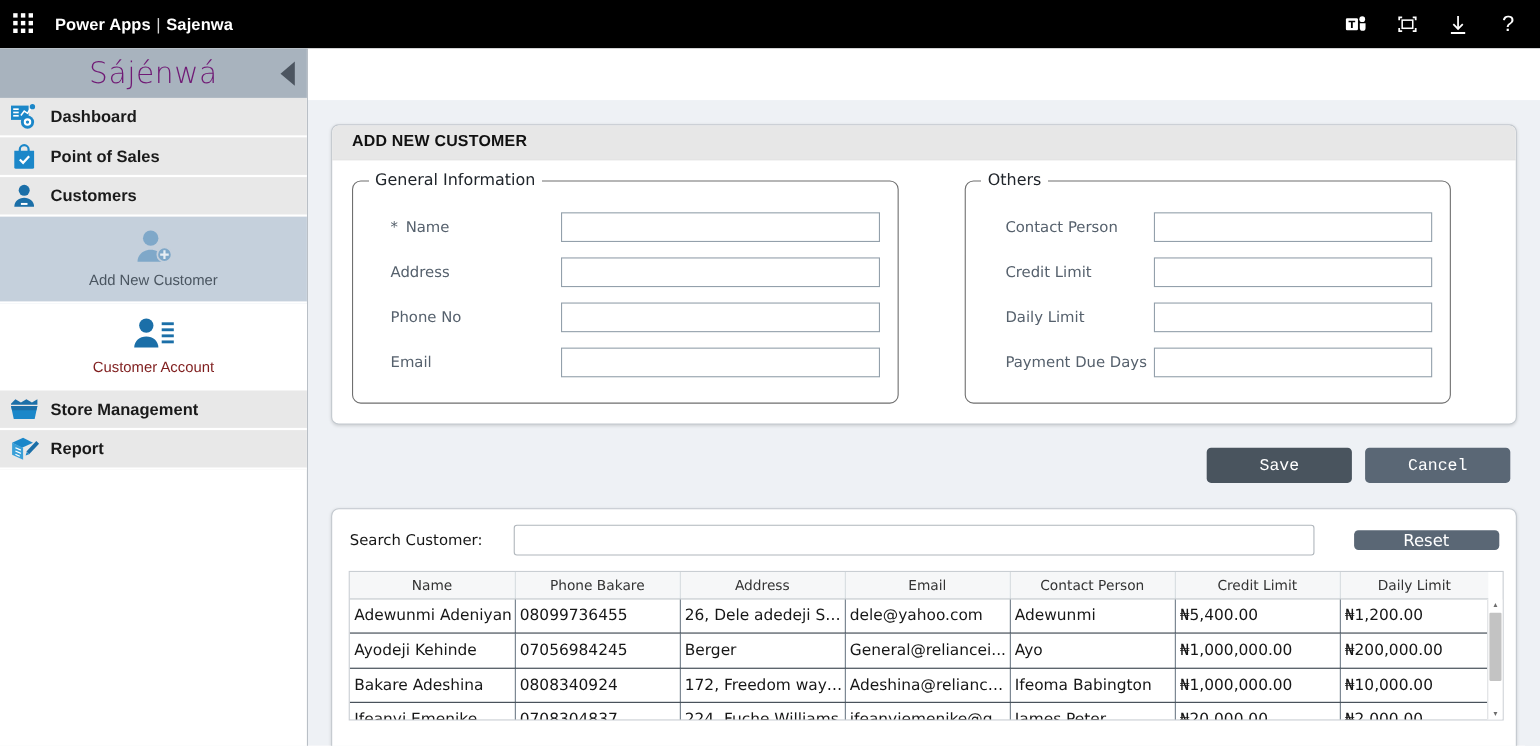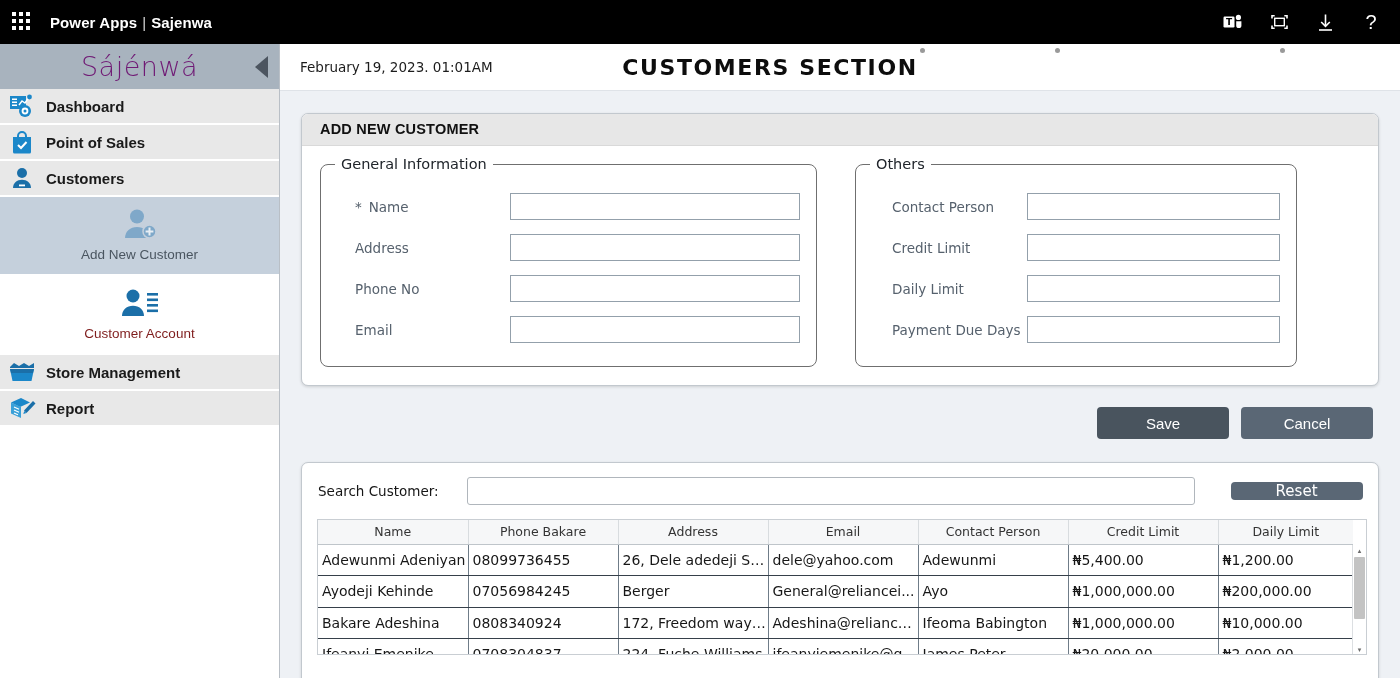--- a/index.html
+++ b/index.html
@@ -141,21 +141,21 @@
     box-shadow: 0 1px 3px rgba(0,0,0,.14);
   }
   .card-title {
     background: #e7e7e7;
     border-radius: 6px 6px 0 0;
     padding: 7px 18px 8px 18px;
     font-size: 14.5px; font-weight: 600; color: #111;
     letter-spacing: .2px;
     border-bottom: 1px solid #d9d9d9;
   }
-  .card-body { display: flex; padding: 10px 18px 18px 18px; gap: 38px; }
+  .card-body { display: flex; padding: 10px 18px 18px 18px; gap: 60px; }
   fieldset {
     border: 1px solid #6f6f6f; border-radius: 8px;
     padding: 14px 16px 16px 14px;
   }
   legend {
     font-size: 14.5px; color: #20252b; padding: 0 6px;
     font-family: "DejaVu Sans", sans-serif;
   }
   .fs-general { width: 497px; }
   .fs-others { width: 442px; }
@@ -181,21 +181,21 @@
   .btn-row {
     margin-top: 21px;
     display: flex; justify-content: flex-end; gap: 12px;
     padding-right: 6px;
   }
   .btn {
     width: 132px; height: 32px;
     border: none; border-radius: 4px;
     color: #ffffff; font-size: 15px;
     cursor: pointer;
-    font-family: Liberation Sans, sans-serif;
+    font-family: Liberation Mono, monospace;
   }
   .btn-save { background: #49545e; }
   .btn-cancel { background: #5a6775; }
 
   
   .panel {
     margin-top: 23px;
     background: #ffffff;
     border: 1px solid #c2c8ce;
     border-radius: 7px;
@@ -416,29 +416,20 @@
         <path d="M16 14.5l9-9.5 2.5 2.4-9 9.6z" fill="#1b6fa8"></path>
         <path d="M18.5 17l-3.2 1 1-3z" fill="#1b87c9"></path>
       </svg>
     </span>
     <span class="nlabel">Report</span>
   </div>
 </div>
 
 <div class="main">
 
-  <div class="page-header">
-    <div class="dots">
-      <div class="dot" style="left:640px;"></div>
-      <div class="dot" style="left:775px;"></div>
-      <div class="dot" style="left:1000px;"></div>
-    </div>
-    <div class="hdr-date">February 19, 2023. 01:01AM</div>
-    <div class="hdr-title">CUSTOMERS SECTION</div>
-  </div>
 
   <div class="canvas">
 
     <div class="card">
       <div class="card-title">ADD NEW CUSTOMER</div>
       <div class="card-body">
 
         <fieldset class="fs-general">
           <legend>General Information</legend>
 

